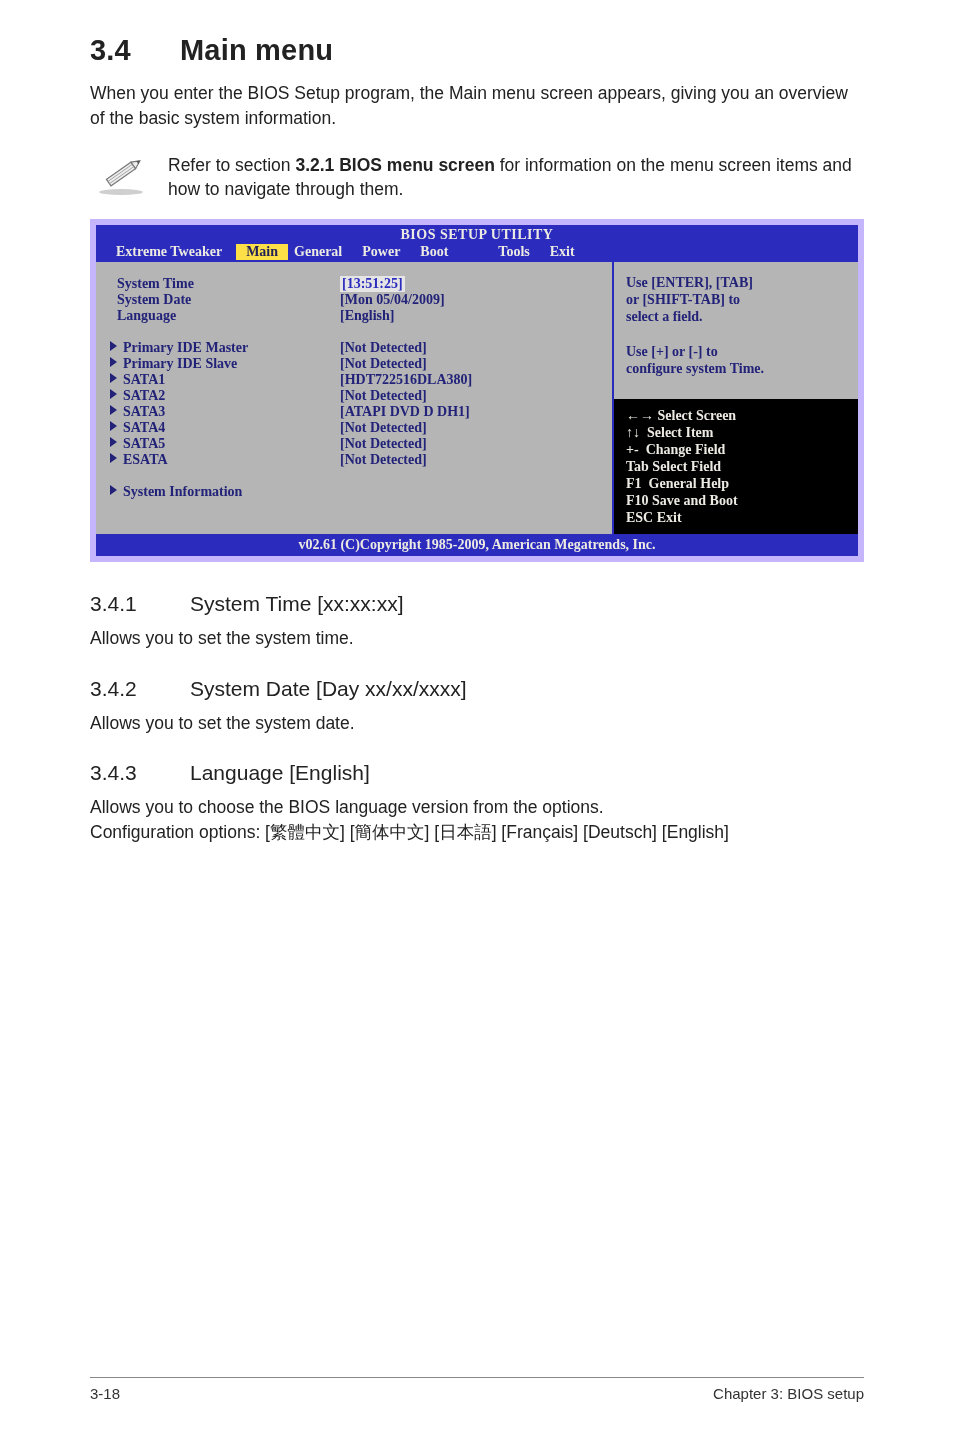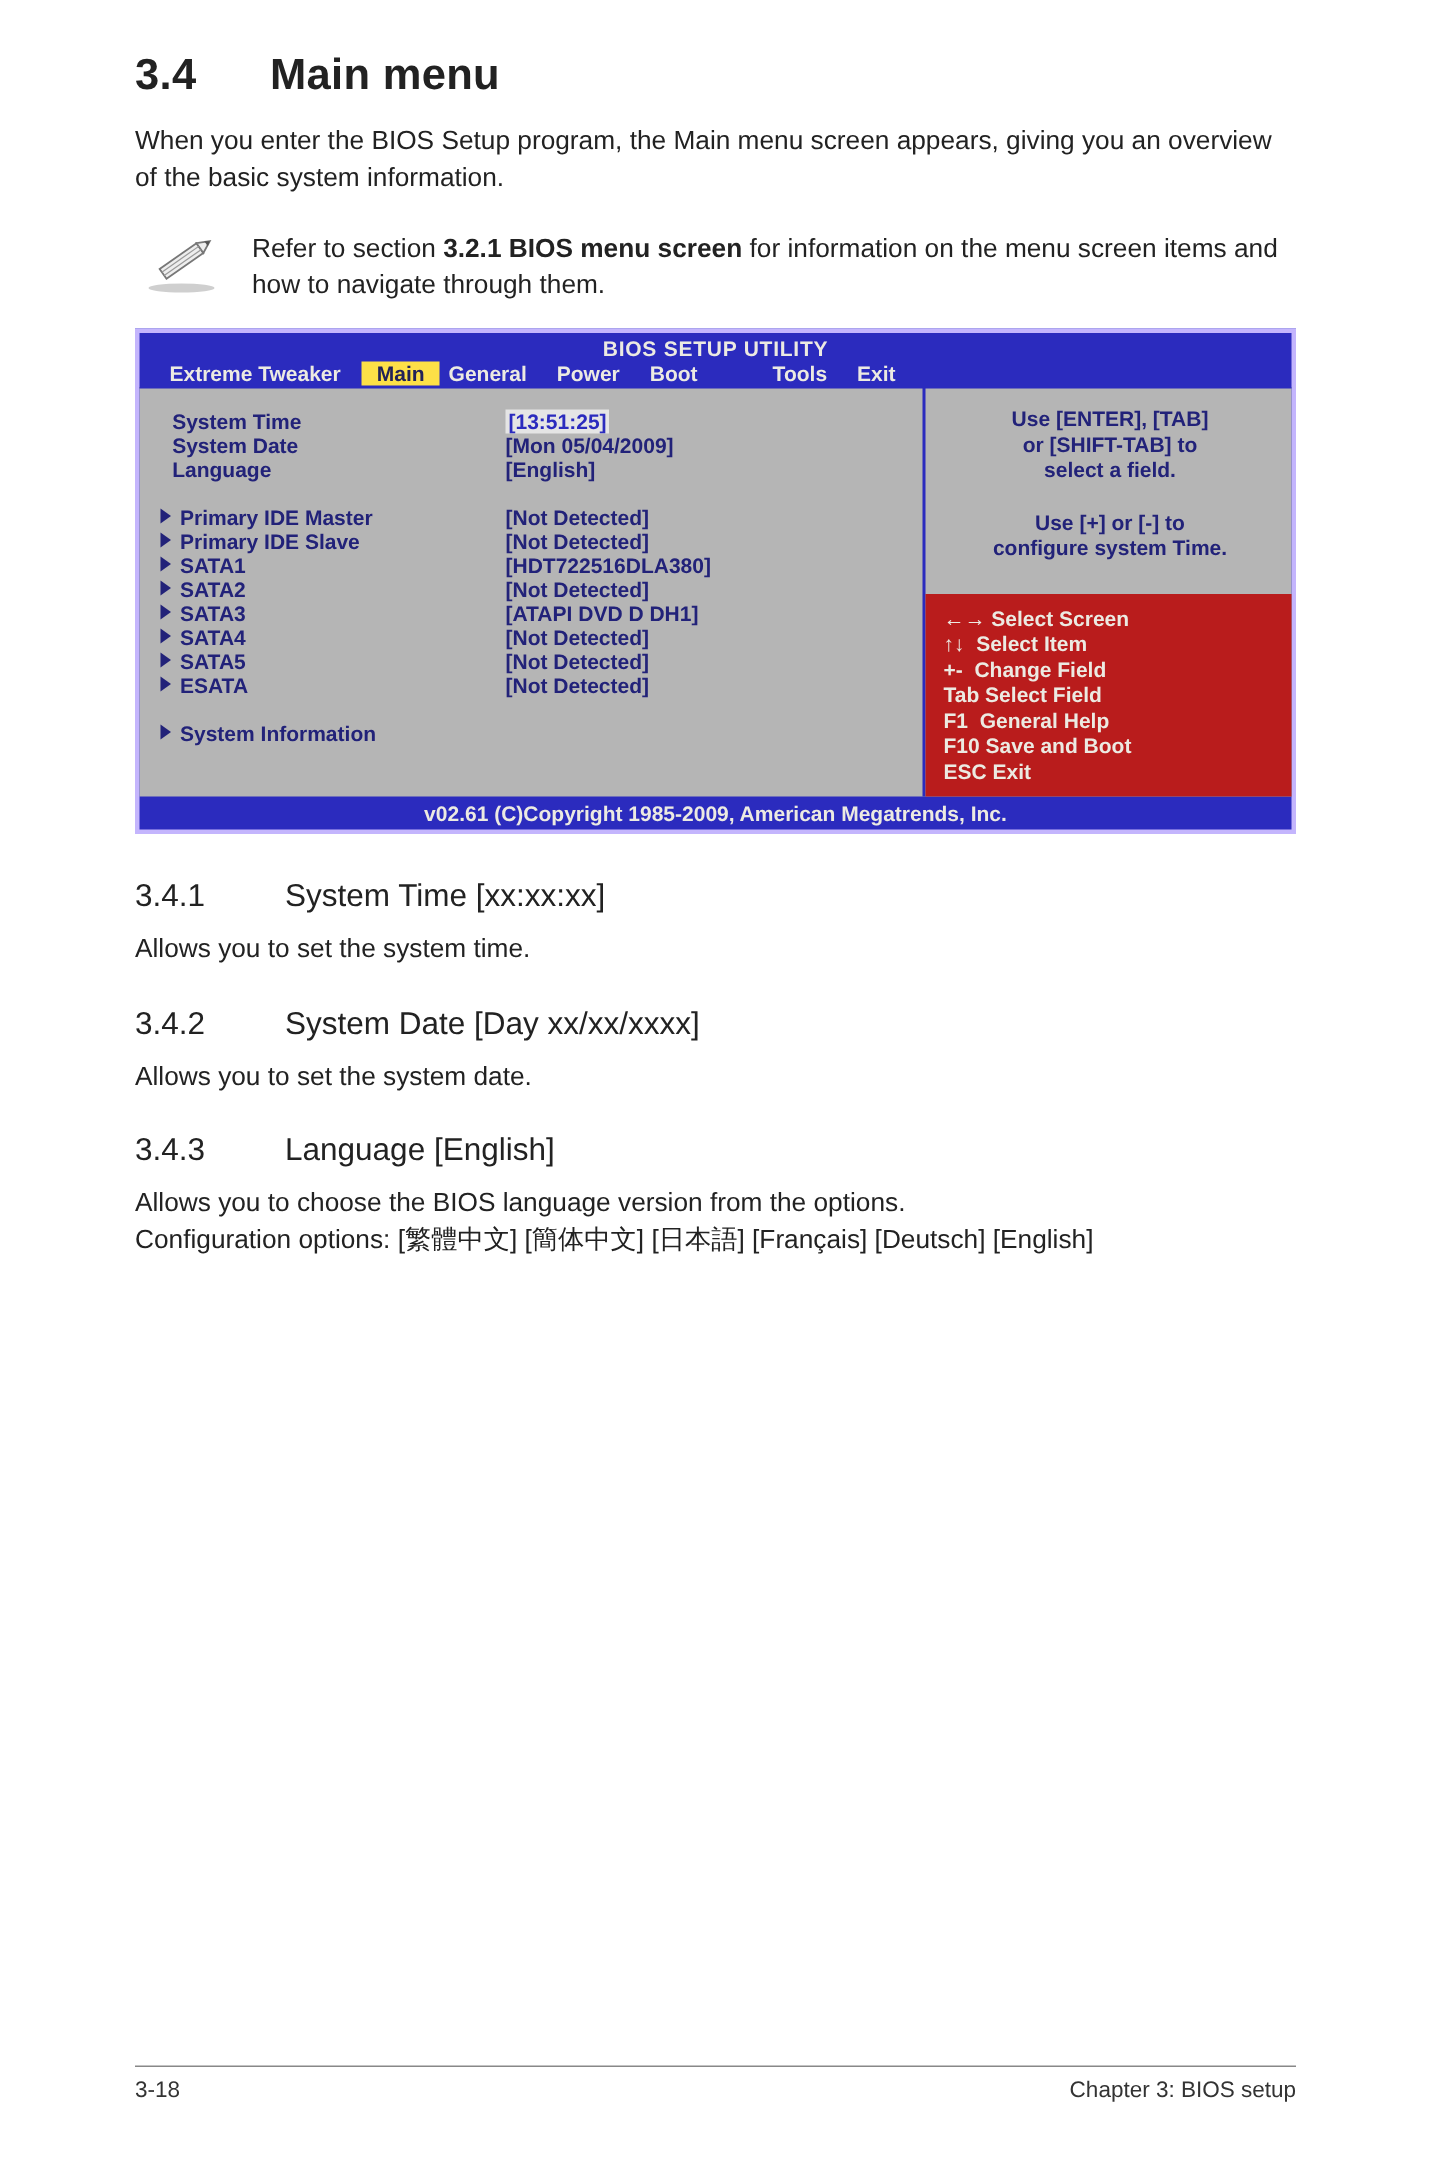--- a/index.html
+++ b/index.html
@@ -32,26 +32,26 @@
     gap: 22px;
     margin-bottom: 18px;
     padding-left: 6px;
   }
   .note-icon { flex: 0 0 50px; }
   .note-text { font-size: 17.5px; line-height: 1.35; }
 
   
   .bios {
     width: 100%;
-    font-family: Liberation Sans, sans-serif;
+    font-family: Liberation Serif, serif;
     font-size: 14px;
     font-weight: bold;
     background: #2b2bbe;
     color: #f5f56a;
-    border: 3px solid #c4b5fd;
+    border: 6px solid #c4b5fd;
     margin-bottom: 30px;
   }
   .bios-header {
     text-align: center;
     color: #eceae2;
     letter-spacing: 0.5px;
     padding: 2px 0 0 0;
   }
   .bios-tabs {
     display: flex;
@@ -97,25 +97,25 @@
     width: 245px;
     border: 1px solid #2b2bbe;
     border-right: none;
     border-bottom: none;
     padding: 12px 10px 10px 12px;
     color: #222279;
     display:flex;
     flex-direction:column;
     justify-content:space-between;
   }
-  .help-top { white-space: pre-wrap; line-height:1.22;text-align:center; }
+  .help-top { white-space: pre-wrap; line-height:1.22; }
   .bios-right-split { height:100%; display:flex; flex-direction:column; }
   .spacer { flex:1; }
   .nav-box {
-    background:#b91c1c;
+    background:#000000;
     margin: 0 -10px -10px -12px;
     padding: 8px 8px 8px 12px;
     color:#eceae2;
     line-height:1.22;
   }
   .nav-box .kv { white-space: pre; }
   .bios-footer {
     text-align:center;
     color:#eceae2;
     padding: 3px 0 3px 0;

